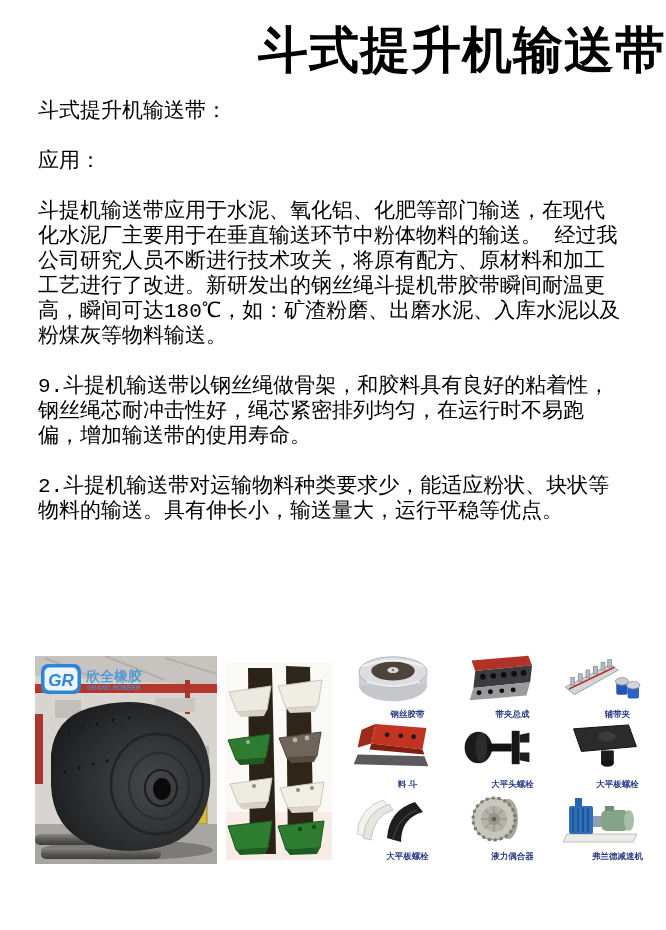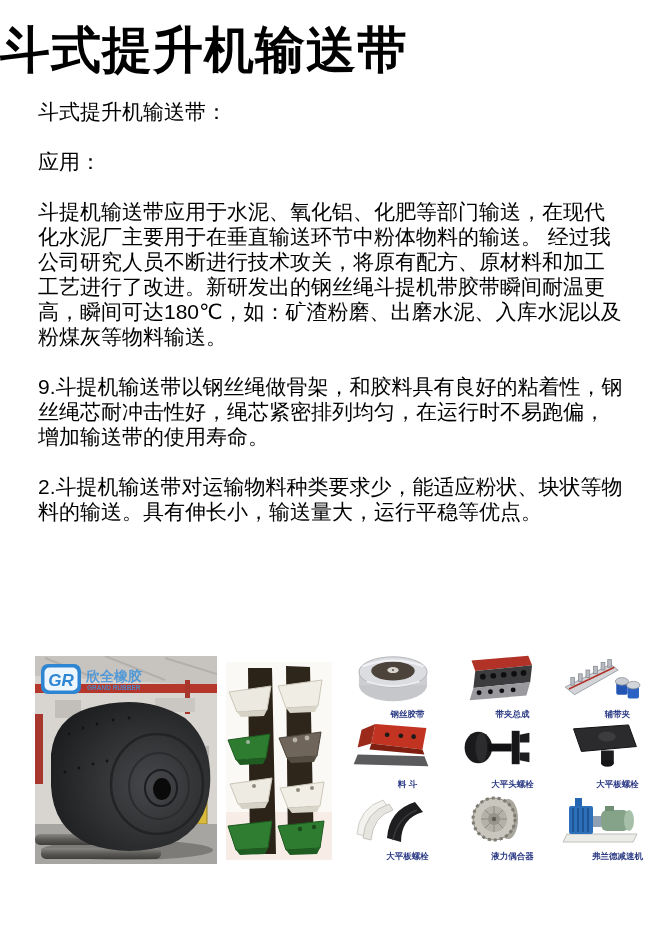--- a/index.html
+++ b/index.html
@@ -1,26 +1,26 @@
 <!DOCTYPE html>
 <html><head>
 <meta charset="utf-8">
 <style>
   html,body{margin:0;padding:0;}
   body{
     width:666px;height:930px;background:#ffffff;position:relative;overflow:hidden;
     font-family:"Liberation Sans","DejaVu Sans",sans-serif;color:#000;
   }
   .page-title{
-    margin:22px 0 0 0;text-align:left;font-size:50px;line-height:56px;
+    margin:22px 0 0 0;text-align:right;font-size:50px;line-height:56px;
     font-weight:bold;color:#000;letter-spacing:1px;
   }
   .text-block{
     position:absolute;left:38px;top:99px;width:586px;
-    font-size:21px;line-height:25px;text-align:left;
+    font-size:21px;line-height:25px;text-align:left;font-family:Liberation Mono, monospace;
   }
   .text-block p{margin:0 0 25px 0;}
   .photo-factory{position:absolute;left:35px;top:656px;width:182px;height:208px;}
   .photo-buckets{position:absolute;left:226px;top:662px;width:106px;height:198px;}
   .product-grid{
     position:absolute;left:340px;top:653px;width:318px;
     display:grid;grid-template-columns:105px 105px 105px;grid-template-rows:68px 70px 72px;
   }
   .product-cell{display:flex;flex-direction:column;align-items:center;justify-content:flex-end;}
   .product-cell svg{display:block;}

